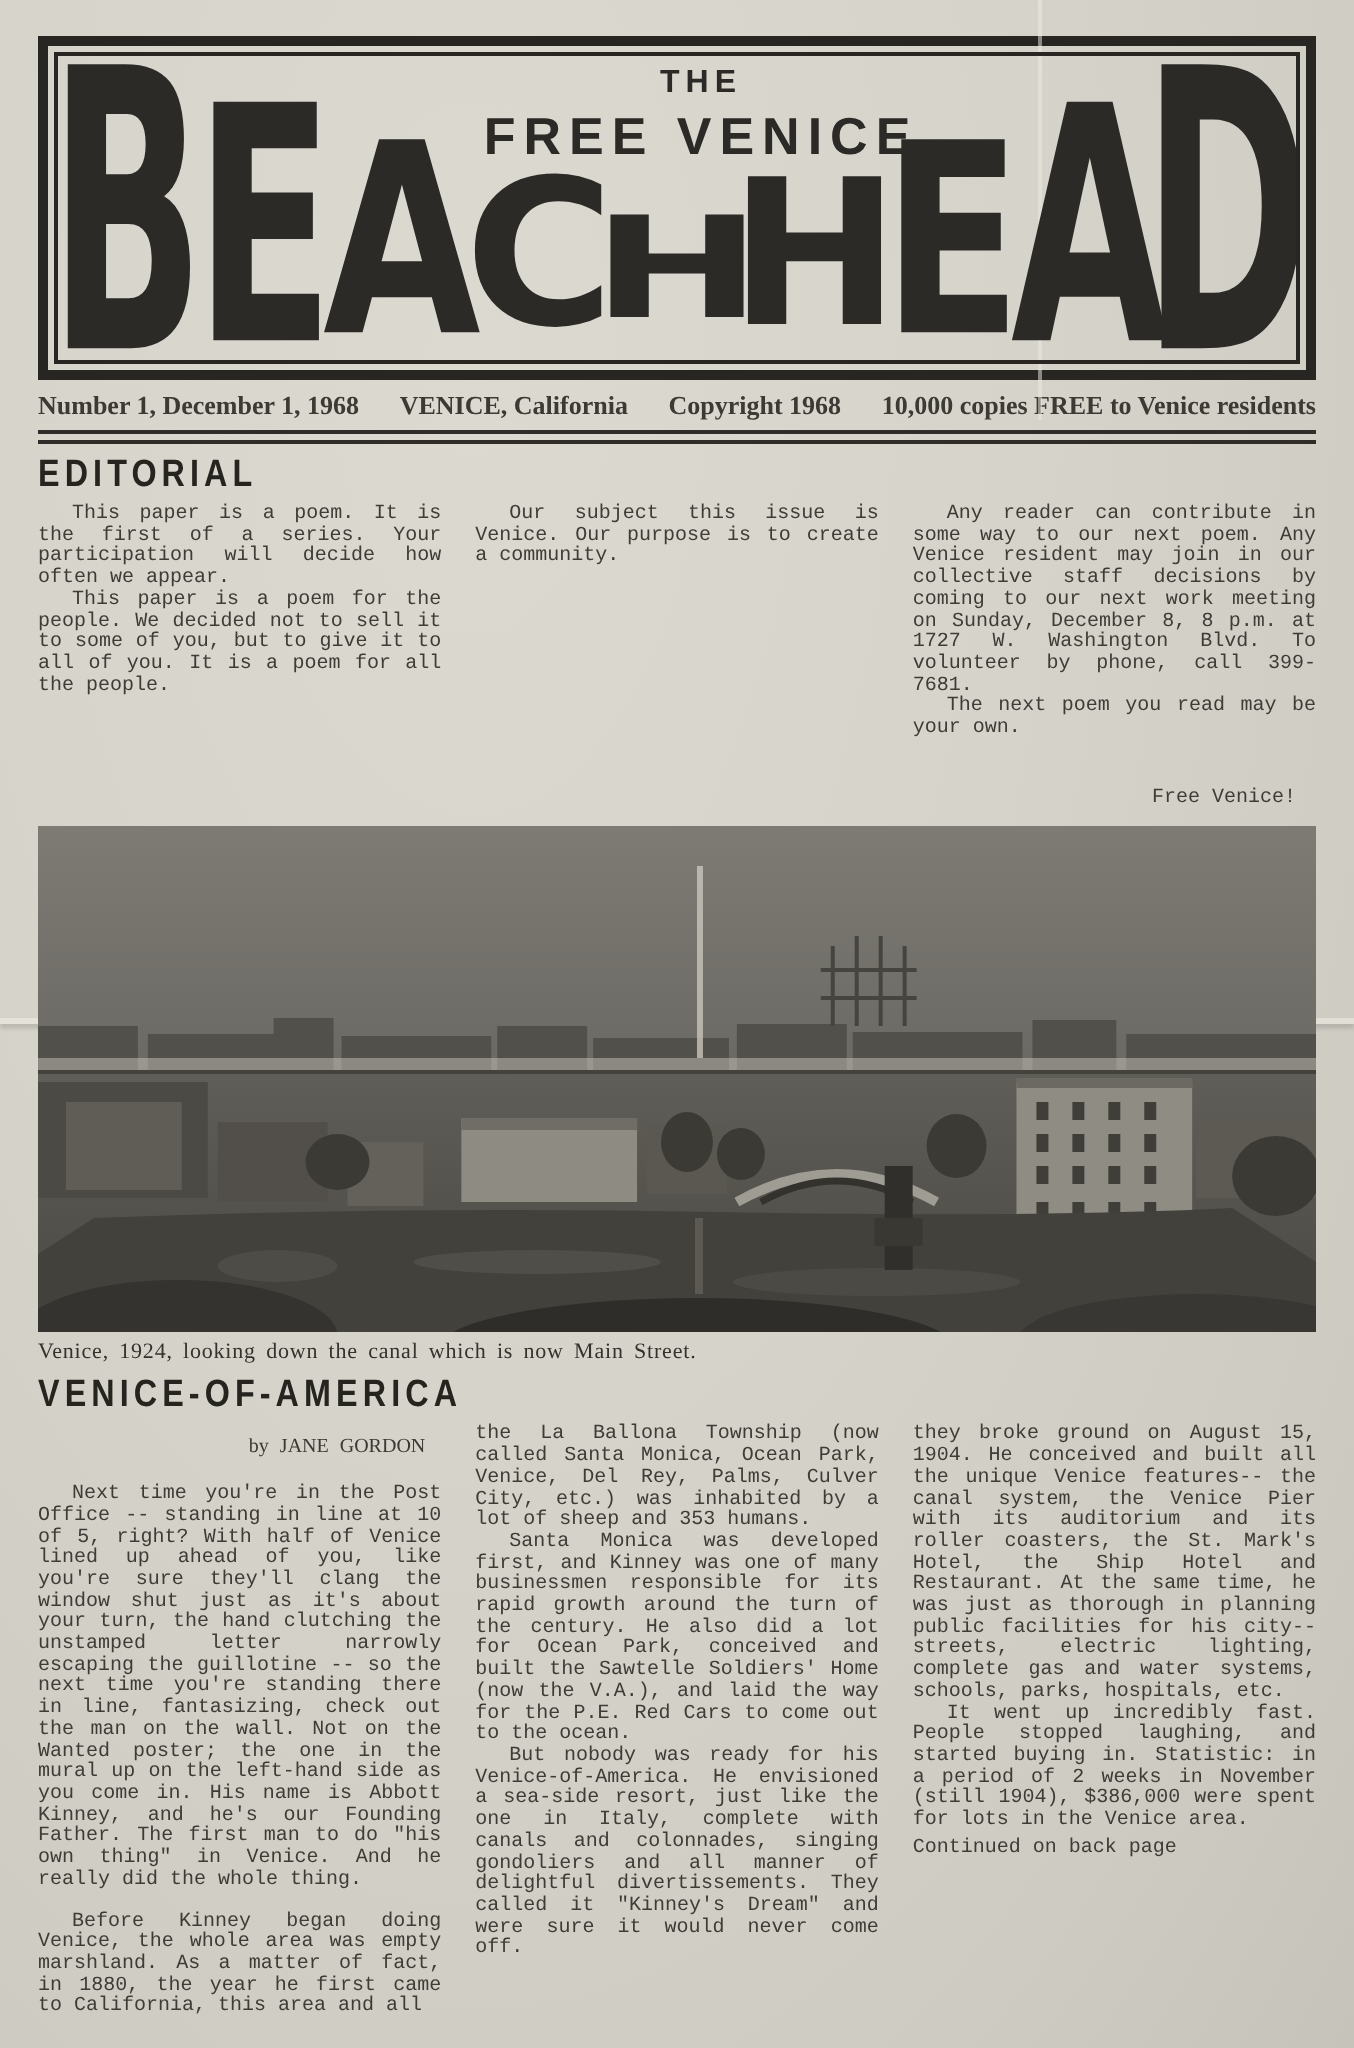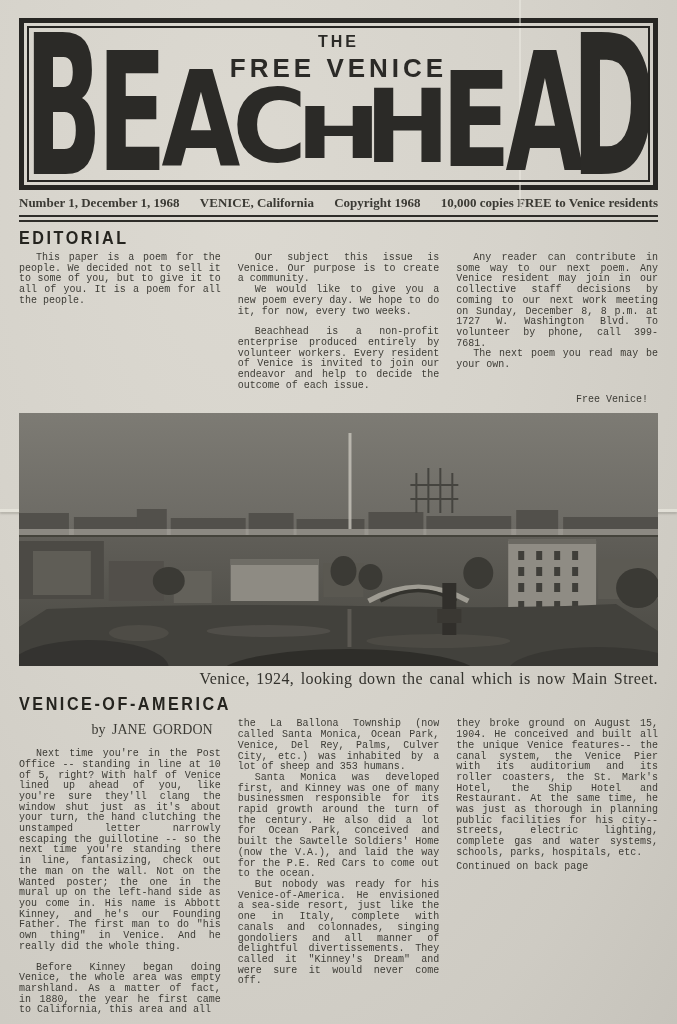--- a/index.html
+++ b/index.html
@@ -12,21 +12,21 @@
     position:relative;width:677px;height:1024px;overflow:hidden;
     background:radial-gradient(ellipse at 35% 18%, #dcd9d1 0%, #d6d3cb 45%, #cecbc3 80%, #c6c3bb 100%);
   }
   .crease-h{position:absolute;left:0;top:509px;width:677px;height:3px;
     background:rgba(240,238,230,.55);box-shadow:0 2px 2px rgba(90,88,80,.25);}
   .crease-v{position:absolute;left:519px;top:0;width:2px;height:210px;background:rgba(238,236,228,.5);}
 
   
   .masthead{margin:18px 19px 0;border:5px solid #272623;background:transparent;}
   .masthead-inner{border:2px solid #272623;margin:3px;height:152px;position:relative;overflow:hidden;}
-  .kicker{position:absolute;top:5px;left:0;width:100%;text-align:center;z-index:2;color:#2b2a27;}
+  .kicker{position:absolute;top:5px;left:12px;width:100%;text-align:center;z-index:2;color:#2b2a27;}
   .kicker-the{font-weight:bold;font-size:16px;letter-spacing:3px;}
   .kicker-free{font-weight:bold;font-size:26px;letter-spacing:4px;margin-top:2px;}
   .logo-svg{position:absolute;left:0;top:0;width:100%;height:100%;z-index:1;}
 
   
   .issue-line{display:flex;justify-content:space-between;align-items:baseline;
     margin:5px 19px 0;font-family:"Liberation Serif",serif;font-size:13px;
     font-weight:bold;color:#3b3a34;}
   .double-rule{margin:4px 19px 0;height:3px;border-top:2px solid #2e2d29;border-bottom:2px solid #2e2d29;}
 
@@ -36,28 +36,28 @@
 
   
   .columns{margin:5px 19px 0;display:grid;grid-template-columns:repeat(3,1fr);column-gap:17px;}
   .body-text{font-family:"Liberation Mono","DejaVu Sans Mono",monospace;
     font-size:10px;line-height:10.7px;color:#3d3c36;text-align:justify;}
   .para{margin:0;text-indent:17px;}
   .para.cont{text-indent:0;}
   .spacer{height:10px;}
   .signoff{text-align:right;padding-right:10px;margin-top:24px;font-family:Liberation Mono, monospace;}
   .byline{text-align:right;padding-right:8px;font-family:"Liberation Serif",serif;
-    font-size:14px;color:#3a3933;margin:6px 0 13px;word-spacing:3px;}
+    font-size:10px;color:#3a3933;margin:6px 0 13px;word-spacing:3px;}
   .continued{text-align:left;margin-top:3px;padding-right:2px;}
 
   
   .photo-wrap{margin:8px 19px 0;height:253px;position:relative;background:#6e6c66;}
   .photo-wrap svg{display:block;width:100%;height:100%;}
-  .caption{margin:4px 19px 0;text-align:right;font-family:"Liberation Serif",serif;
-    font-size:16px;letter-spacing:.4px;word-spacing:2px;color:#33322d;}
+  .caption{margin:4px 19px 0;text-align:left;font-family:"Liberation Serif",serif;
+    font-size:11px;letter-spacing:.4px;word-spacing:2px;color:#33322d;}
 </style>
 </head>
 <body>
 
 <div class="page">
   <div class="crease-h"></div>
   <div class="crease-v"></div>
 
   <div class="masthead">
     <div class="masthead-inner">
@@ -85,27 +85,26 @@
     <span>Number 1, December 1, 1968</span>
     <span>VENICE, California</span>
     <span>Copyright 1968</span>
     <span>10,000 copies FREE to Venice residents</span>
   </div>
   <div class="double-rule"></div>
 
   <h2 class="section-heading">EDITORIAL</h2>
   <div class="columns">
     <div class="body-text">
+        <p class="para">This paper is a poem.  It is the first of a series. Your participation will decide how often we appear.</p>
         <p class="para">This paper is a poem for the people.  We decided not to sell it to some of you, but to give it to all of you.  It is a poem for all the people.</p>
       </div>
     <div class="body-text">
         <p class="para">Our subject this issue is Venice.  Our purpose is to create a community.</p>
-        <p class="para">We would like to give you a new poem every day.  We hope to do it, for now, every two weeks.</p>
         <div class="spacer"></div>
-        <p class="para">Beachhead is a non-profit enterprise produced entirely by volunteer workers.  Every resident of Venice is invited to join our endeavor and help to decide the outcome of each issue.</p>
       </div>
     <div class="body-text">
       <div>
           <p class="para">Any reader can contribute in some way to our next poem.  Any Venice resident may join in our collective staff decisions by coming to our next work meeting on Sunday, December 8, 8 p.m. at 1727 W. Washington Blvd. To volunteer by phone, call 399-7681.</p>
           <p class="para">The next poem you read may be your own.</p>
         </div>
       <div class="signoff">Free Venice!</div>
     </div>
   </div>
 
@@ -211,17 +210,18 @@
     </div>
     <div class="body-text">
         <p class="para cont">the La Ballona Township (now called Santa Monica, Ocean Park, Venice, Del Rey, Palms, Culver City, etc.) was inhabited by a lot of sheep and 353 humans.</p>
         <p class="para">Santa Monica was developed first, and Kinney was one of many businessmen responsible for its rapid growth around the turn of the century.  He also did a lot for Ocean Park, conceived and built the Sawtelle Soldiers' Home (now the V.A.), and laid the way for the P.E. Red Cars to come out to the ocean.</p>
         <p class="para">But nobody was ready for his Venice-of-America. He envisioned a sea-side resort, just like the one in Italy, complete with canals and colonnades, singing gondoliers and all manner of delightful divertissements.  They called it "Kinney's Dream" and were sure it would never come off.</p>
         <div class="spacer"></div>
       </div>
     <div class="body-text">
       <div>
           <p class="para cont">they broke ground on August 15, 1904.  He conceived and built all the unique Venice features-- the canal system, the Venice Pier with its auditorium and its roller coasters, the St. Mark's Hotel, the Ship Hotel and Restaurant.  At the same time, he was just as thorough in planning public facilities for his city-- streets, electric lighting, complete gas and water systems, schools, parks, hospitals, etc.</p>
+          <p class="para">It went up incredibly fast. People stopped laughing, and started buying in.  Statistic: in a period of 2 weeks in November (still 1904), $386,000 were spent for lots in the Venice area.</p>
         </div>
       <div class="continued">Continued on back page</div>
     </div>
   </div>
 </div>
 
 </body></html>

